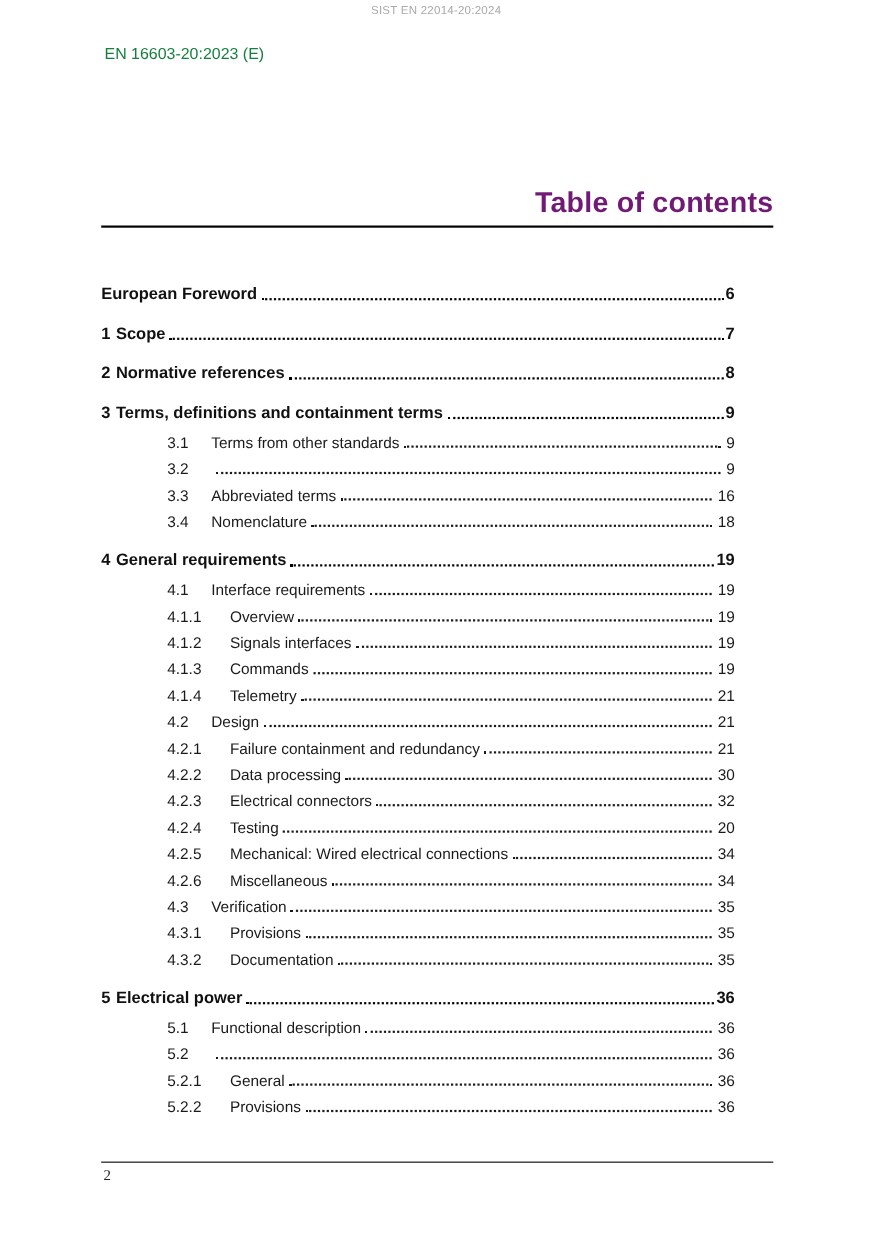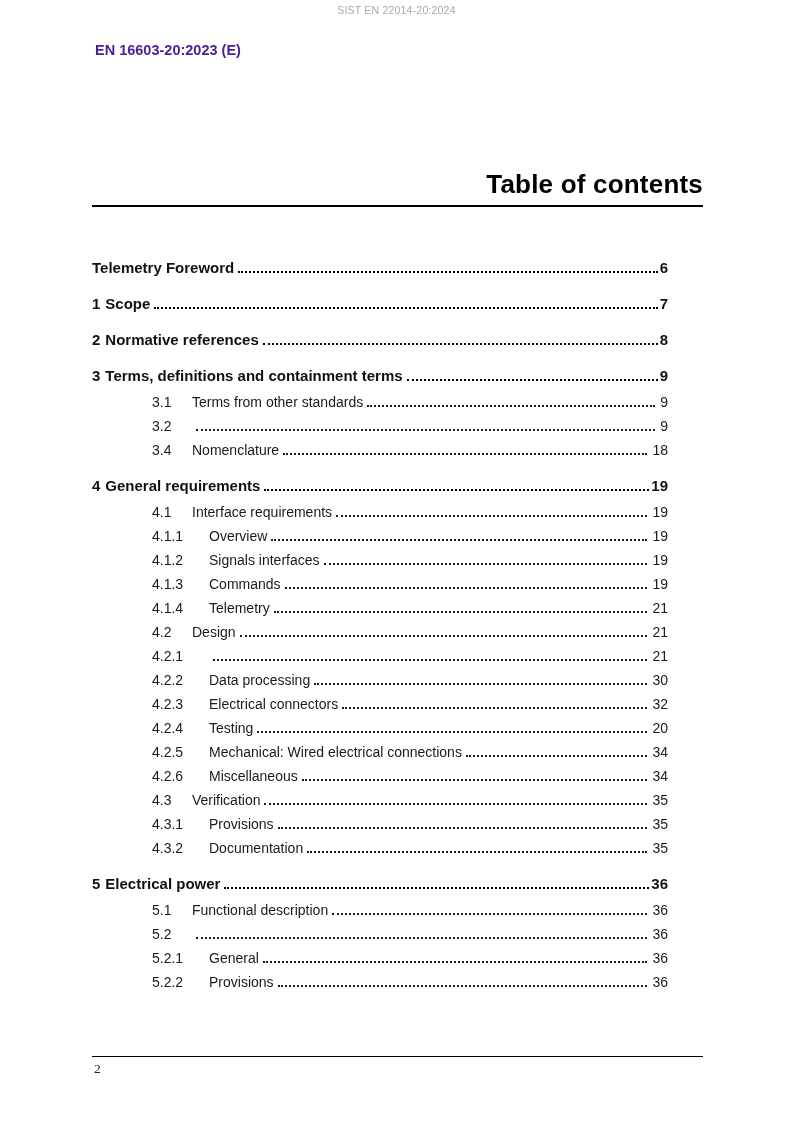--- a/index.html
+++ b/index.html
@@ -12,29 +12,29 @@
     overflow: hidden;
   }
   .watermark {
     position: absolute; top: 4px; left: 0; right: 0;
     text-align: center;
     font-size: 10.5px; letter-spacing: 0.2px;
     color: #a8a8a8;
   }
   .doc-ref {
     position: absolute; top: 42px; left: 95px;
-    font-size: 14.5px; font-weight: bold; color: #4c1d95;
+    font-size: 14.5px; font-weight: normal; color: #15803d;
   }
   .content {
     position: absolute; top: 169px; left: 92px; width: 611px;
   }
   .title {
     margin: 0;
     text-align: right;
-    font-size: 26px; font-weight: bold; color: #000000;
+    font-size: 26px; font-weight: bold; color: #701a75;
     letter-spacing: 0.2px;
     line-height: 30px;
   }
   .title-rule {
     border-bottom: 2px solid #000;
     margin-top: 6px;
   }
   .toc {
     margin-top: 49px;
     padding-right: 35px;
@@ -84,21 +84,21 @@
 
 <div class="page-root">
   <div class="watermark">SIST EN 22014-20:2024</div>
   <div class="doc-ref">EN 16603-20:2023 (E)</div>
 
   <div class="content">
     <h1 class="title">Table of contents</h1>
     <div class="title-rule"></div>
     <div class="toc">
         <div class="toc-row l1">
-          <span class="lbl">Telemetry Foreword</span>
+          <span class="lbl">European Foreword</span>
           <span class="leader"></span>
           <span class="pg">6</span>
         </div>
         <div class="toc-row l1">
           <span class="num">1</span>
           <span class="lbl">Scope</span>
           <span class="leader"></span>
           <span class="pg">7</span>
         </div>
         <div class="toc-row l1">
@@ -118,20 +118,26 @@
           <span class="lbl">Terms from other standards</span>
           <span class="leader"></span>
           <span class="pg">9</span>
         </div>
         <div class="toc-row l2">
           <span class="num">3.2</span>
           <span class="leader"></span>
           <span class="pg">9</span>
         </div>
         <div class="toc-row l2">
+          <span class="num">3.3</span>
+          <span class="lbl">Abbreviated terms</span>
+          <span class="leader"></span>
+          <span class="pg">16</span>
+        </div>
+        <div class="toc-row l2">
           <span class="num">3.4</span>
           <span class="lbl">Nomenclature</span>
           <span class="leader"></span>
           <span class="pg">18</span>
         </div>
         <div class="toc-row l1">
           <span class="num">4</span>
           <span class="lbl">General requirements</span>
           <span class="leader"></span>
           <span class="pg">19</span>
@@ -167,20 +173,21 @@
           <span class="pg">21</span>
         </div>
         <div class="toc-row l2">
           <span class="num">4.2</span>
           <span class="lbl">Design</span>
           <span class="leader"></span>
           <span class="pg">21</span>
         </div>
         <div class="toc-row l3">
           <span class="num">4.2.1</span>
+          <span class="lbl">Failure containment and redundancy</span>
           <span class="leader"></span>
           <span class="pg">21</span>
         </div>
         <div class="toc-row l3">
           <span class="num">4.2.2</span>
           <span class="lbl">Data processing</span>
           <span class="leader"></span>
           <span class="pg">30</span>
         </div>
         <div class="toc-row l3">

